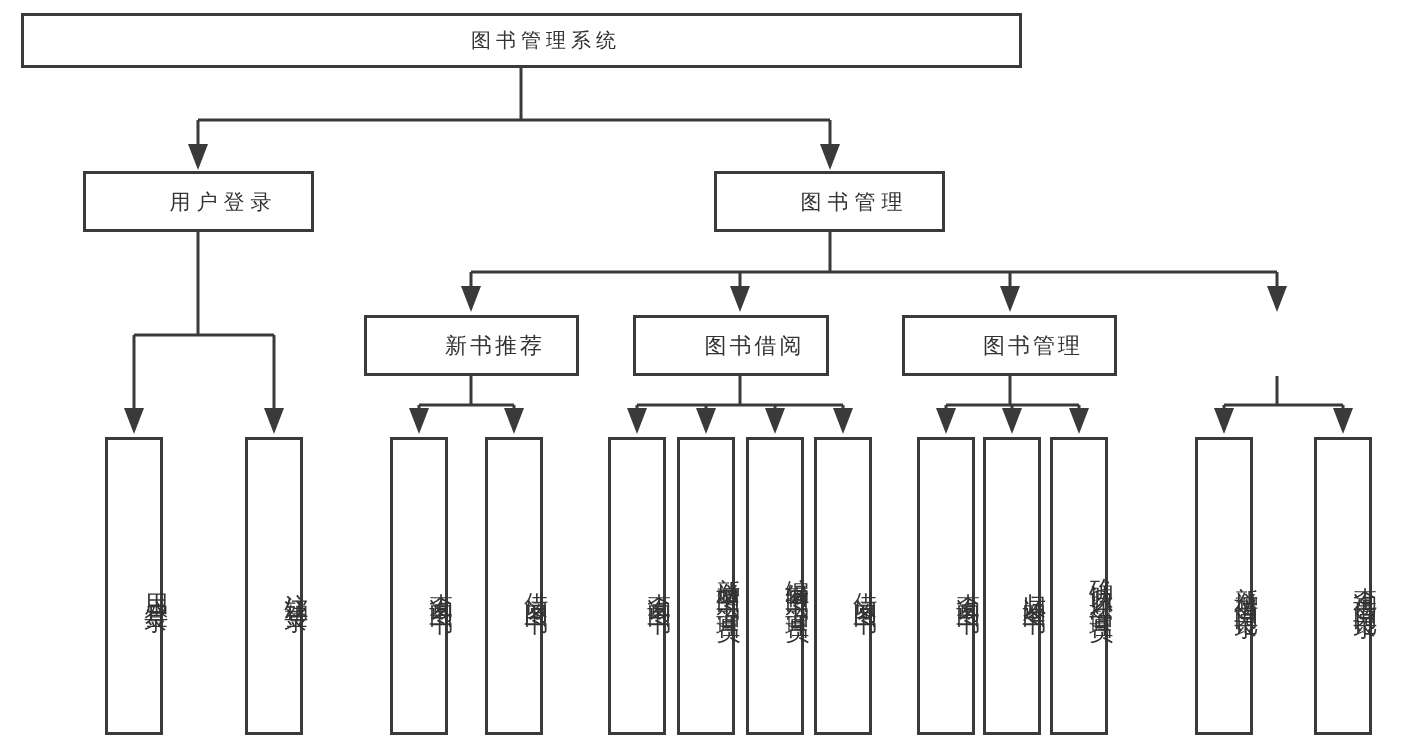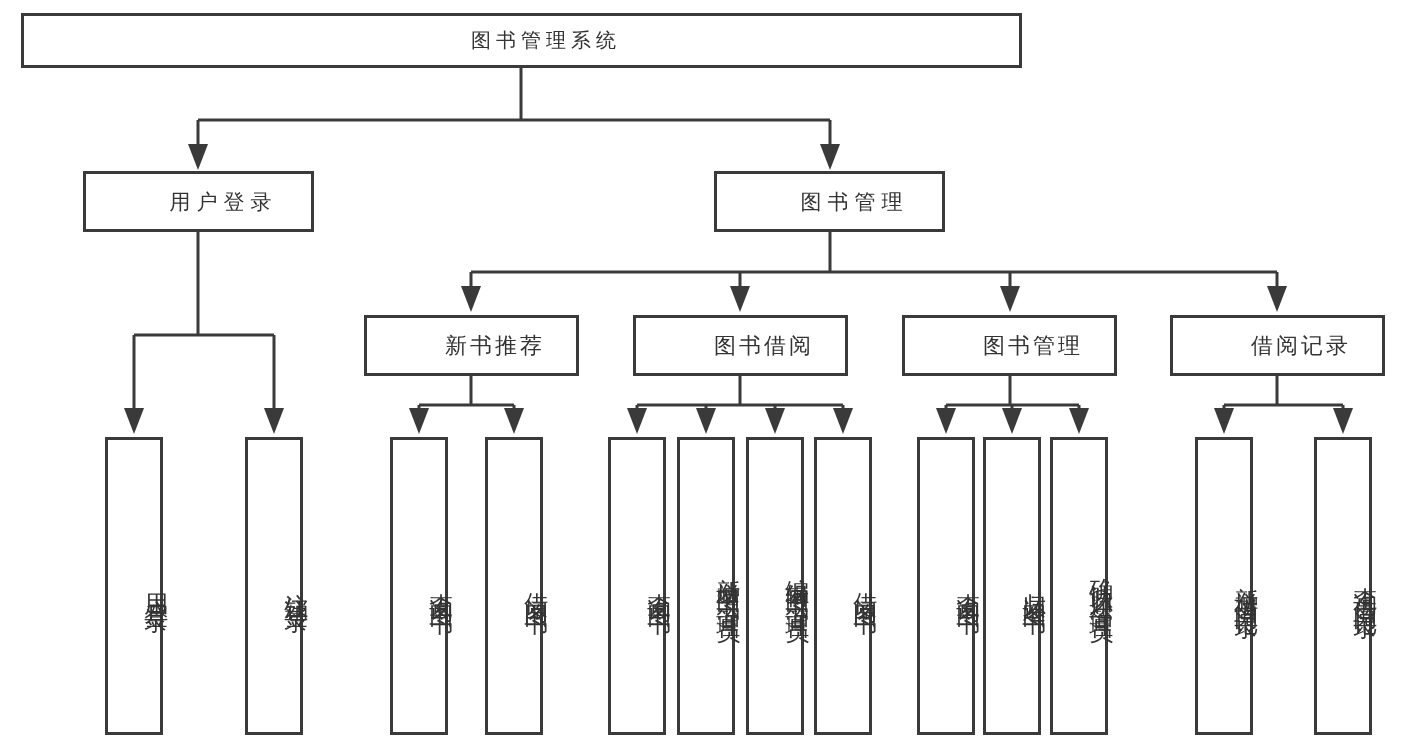--- a/index.html
+++ b/index.html
@@ -95,28 +95,25 @@
   <div class="box box-l1" style="left:83px; top:171px; width:231px; height:61px;">
     <span>用户登录</span>
   </div>
   <div class="box box-l3" style="left:364px; top:315px; width:215px; height:61px;">
     <span>新书推荐</span>
   </div>
 
   <div class="box box-l1" style="left:714px; top:171px; width:231px; height:61px;">
     <span>图书管理</span>
   </div>
-  <div class="box box-l3" style="left:633px; top:315px; width:215px; height:61px;align-items:center;">
+  <div class="box box-l3" style="left:633px; top:315px; width:196px; height:61px;align-items:center;">
     <span>图书借阅</span>
   </div>
   <div class="box box-l3" style="left:902px; top:315px; width:215px; height:61px;">
     <span>图书管理</span>
-  </div>
-  <div class="box box-l3" style="left:1170px; top:315px; width:215px; height:61px;">
-    <span>借阅记录</span>
   </div>
 
   <div class="box vbox" style="left:105px; top:437px; width:58px; height:298px;">
     <span>用户登录</span>
   </div>
   <div class="box vbox" style="left:245px; top:437px; width:58px; height:298px;">
     <span>注销登录</span>
   </div>
 
   <div class="box vbox" style="left:390px; top:437px; width:58px; height:298px;">

